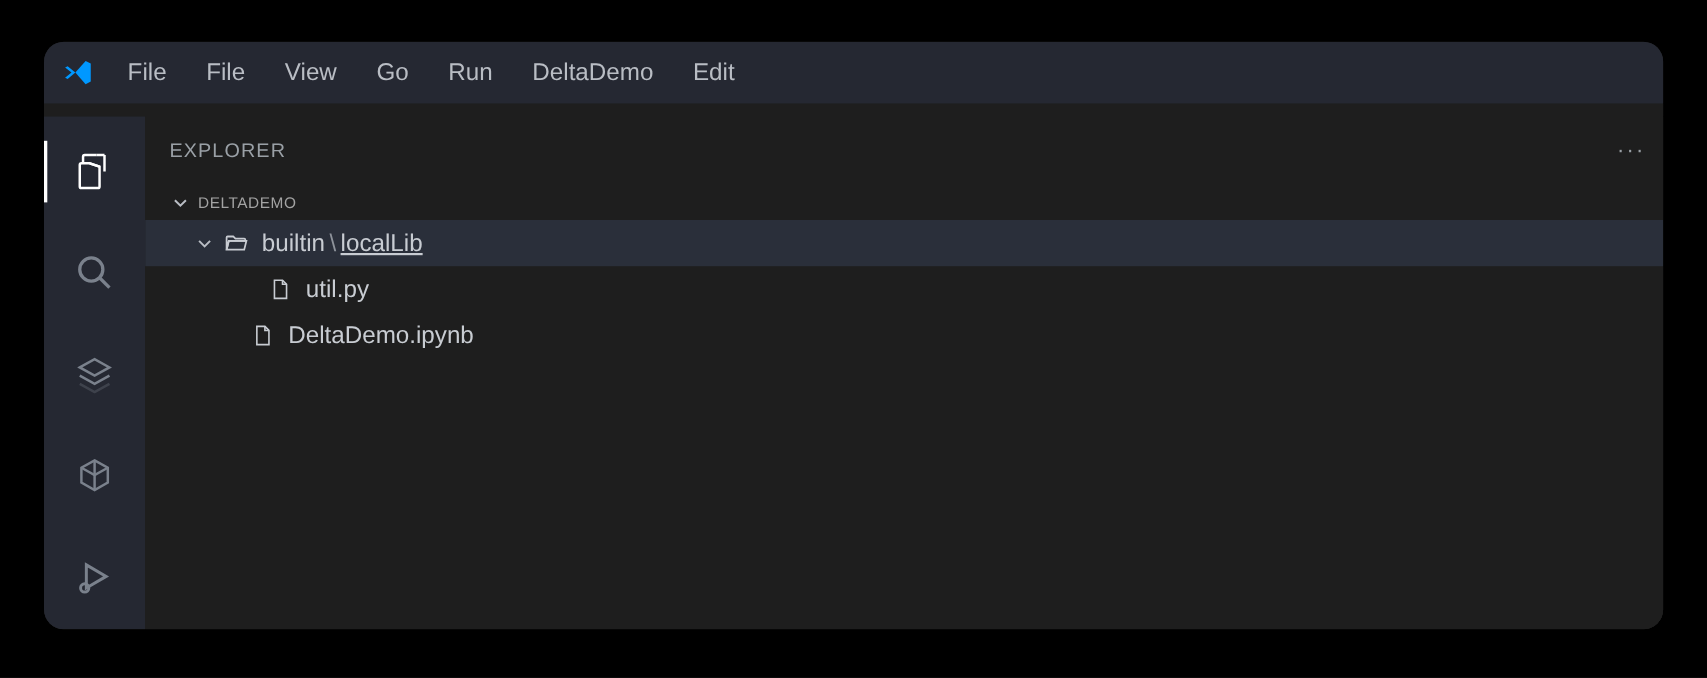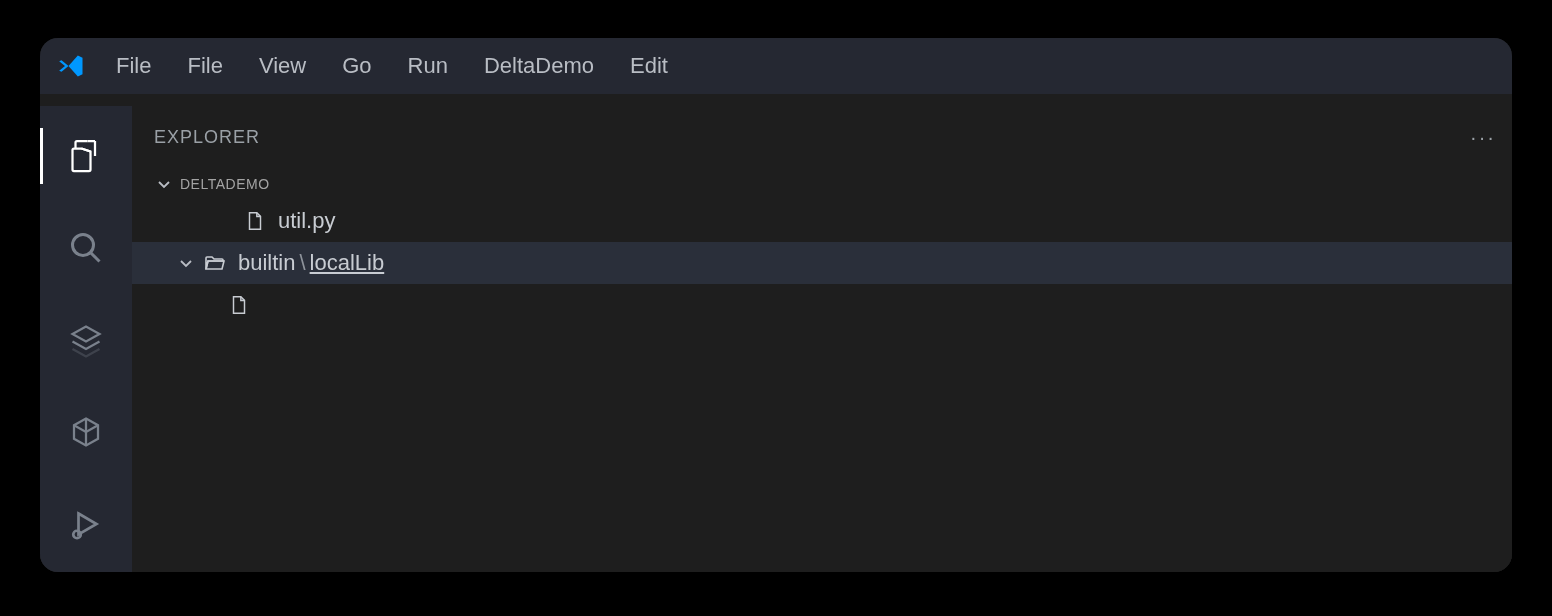--- a/index.html
+++ b/index.html
@@ -243,50 +243,51 @@
 
       <div class="project-header">
         <span class="chevron">
           <svg viewBox="0 0 16 16" fill="none" stroke="#b9bdc4" stroke-width="1.8" width="16" height="16">
             <path d="M3 6l5 5 5-5"></path>
           </svg>
         </span>
         <span class="project-name">DELTADEMO</span>
       </div>
 
+      <div class="tree-row selected">
+        <span class="folder-chevron">
+          <svg viewBox="0 0 16 16" fill="none" stroke="#b9bdc4" stroke-width="1.8" width="16" height="16">
+            <path d="M3 6l5 5 5-5"></path>
+          </svg>
+        </span>
+        <span class="folder-icon">
+          <svg viewBox="0 0 24 24" fill="none" stroke="#c8ccd2" stroke-width="1.6" width="24" height="24">
+            <path d="M3 7a1 1 0 0 1 1-1h5l2 2h8a1 1 0 0 1 1 1v1H5l-2 8V7z"></path>
+            <path d="M5 10h16l-2 8H3l2-8z"></path>
+          </svg>
+        </span>
+        <span>
+          <span class="tree-label">builtin</span><span class="sep">\</span><span class="tree-label-part2">localLib</span>
+        </span>
+      </div>
+
       <div class="tree-row file-1">
         <span class="file-icon">
           <svg viewBox="0 0 24 24" fill="none" stroke="#c8ccd2" stroke-width="1.6" width="22" height="22">
             <path d="M6 3h8l4 4v14H6V3z"></path>
             <path d="M14 3v4h4"></path>
           </svg>
         </span>
         <span class="tree-label">util.py</span>
       </div>
 
-      <div class="tree-row selected">
-        <span class="folder-chevron">
-          <svg viewBox="0 0 16 16" fill="none" stroke="#b9bdc4" stroke-width="1.8" width="16" height="16">
-            <path d="M3 6l5 5 5-5"></path>
-          </svg>
-        </span>
-        <span class="folder-icon">
-          <svg viewBox="0 0 24 24" fill="none" stroke="#c8ccd2" stroke-width="1.6" width="24" height="24">
-            <path d="M3 7a1 1 0 0 1 1-1h5l2 2h8a1 1 0 0 1 1 1v1H5l-2 8V7z"></path>
-            <path d="M5 10h16l-2 8H3l2-8z"></path>
-          </svg>
-        </span>
-        <span>
-          <span class="tree-label">builtin</span><span class="sep">\</span><span class="tree-label-part2">localLib</span>
-        </span>
-      </div>
-
       <div class="tree-row file-2">
         <span class="file-icon">
           <svg viewBox="0 0 24 24" fill="none" stroke="#c8ccd2" stroke-width="1.6" width="22" height="22">
             <path d="M6 3h8l4 4v14H6V3z"></path>
             <path d="M14 3v4h4"></path>
           </svg>
         </span>
+        <span class="tree-label">DeltaDemo.ipynb</span>
       </div>
     </div>
   </div>
 </div>
 
 </body></html>

